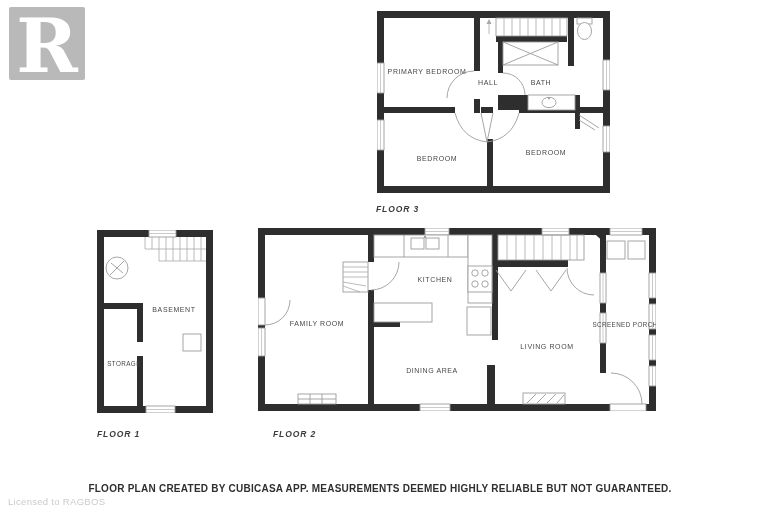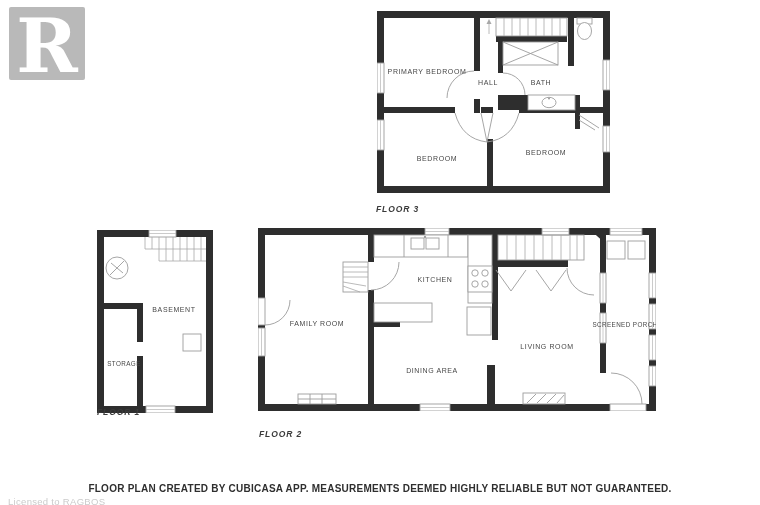--- a/index.html
+++ b/index.html
@@ -142,21 +142,21 @@
     </g>
     <g>
       <circle class="ln" cx="20" cy="38" r="11"></circle>
       <line class="ln" x1="13" y1="45" x2="27" y2="31"></line>
       <path class="ln" d="M 14 33 Q 20 38 26 43"></path>
     </g>
     <rect class="fx" x="86" y="104" width="18" height="17"></rect>
     <text class="rl" x="77" y="82">BASEMENT</text>
     <text class="rl rl-sm" x="27" y="136">STORAGE</text>
   </svg>
-  <div class="abs floor-label" style="left:97px;top:407px;">FLOOR 1</div>
+  <div class="abs floor-label" style="left:97px;top:429px;">FLOOR 1</div>
 
   <svg class="abs" style="left:258px;top:228px;" width="398" height="183" viewBox="0 0 398 183">
     <g>
       <rect class="wall" x="0" y="0" width="398" height="7"></rect>
       <rect class="wall" x="0" y="176" width="398" height="7"></rect>
       <rect class="wall" x="0" y="0" width="7" height="183"></rect>
       <rect class="wall" x="391" y="0" width="7" height="183"></rect>
       <polygon class="wall" points="330,0 348,0 348,16"></polygon>
       <rect class="wall" x="342" y="0" width="6" height="45"></rect>
       <rect class="wall" x="342" y="75" width="6" height="10"></rect>
@@ -258,18 +258,18 @@
       <path class="ln" d="M 141 34 A 28 28 0 0 1 113 62"></path>
       <path class="ln" d="M 309 40 A 27 27 0 0 0 336 67"></path>
       <path class="ln" d="M 353 145 A 31 31 0 0 1 384 176"></path>
     </g>
     <text class="rl" x="59" y="98">FAMILY ROOM</text>
     <text class="rl" x="177" y="54">KITCHEN</text>
     <text class="rl" x="174" y="145">DINING AREA</text>
     <text class="rl" x="289" y="121">LIVING ROOM</text>
     <text class="rl rl-sm" x="367" y="99">SCREENED PORCH</text>
   </svg>
-  <div class="abs floor-label" style="left:259px;top:429px;">FLOOR 2</div>
+  <div class="abs floor-label" style="left:273px;top:429px;">FLOOR 2</div>
 
   <div class="abs license">Licensed to RAGBOS</div>
   <div class="abs disclaimer">FLOOR PLAN CREATED BY CUBICASA APP. MEASUREMENTS DEEMED HIGHLY RELIABLE BUT NOT GUARANTEED.</div>
 
 </div>
 
 </body></html>

